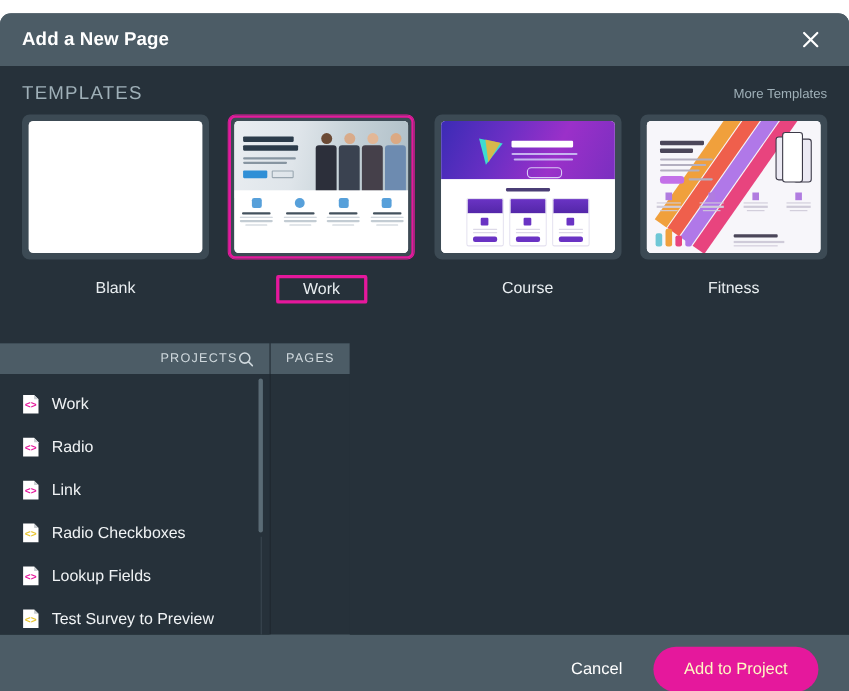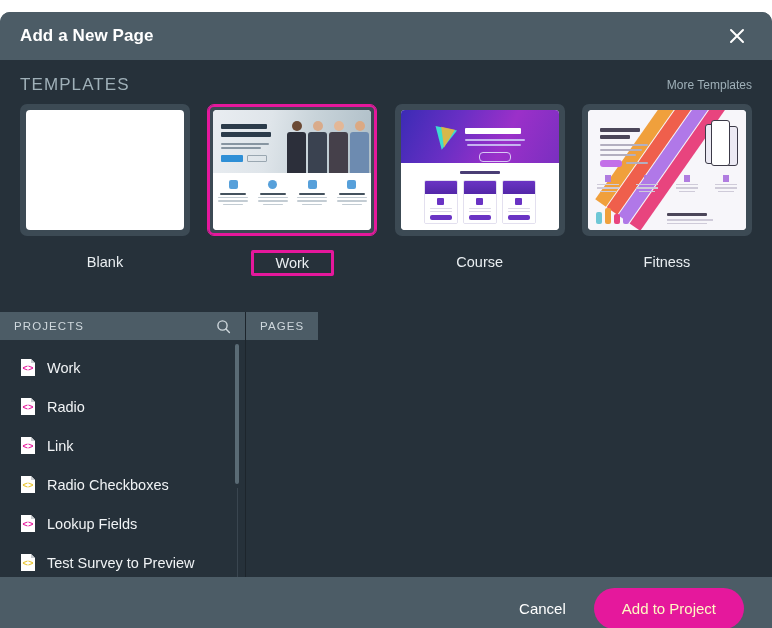--- a/index.html
+++ b/index.html
@@ -218,21 +218,21 @@
     min-height: 0;
   }
   .pane-head {
     height: 28px;
     flex: 0 0 28px;
     background: #4c5c66;
     display: flex;
     align-items: center;
     padding: 0 14px;
     box-sizing: border-box;
-    justify-content: space-between;
+    justify-content: flex-end;
   }
   .pane-head-label {
     color: #cfd8dd;
     font-size: 11.5px;
     letter-spacing: 1.1px;
   }
   .search-icon { cursor: pointer; display: flex; }
   .pane-body {
     flex: 1 1 auto;
     overflow: hidden;

